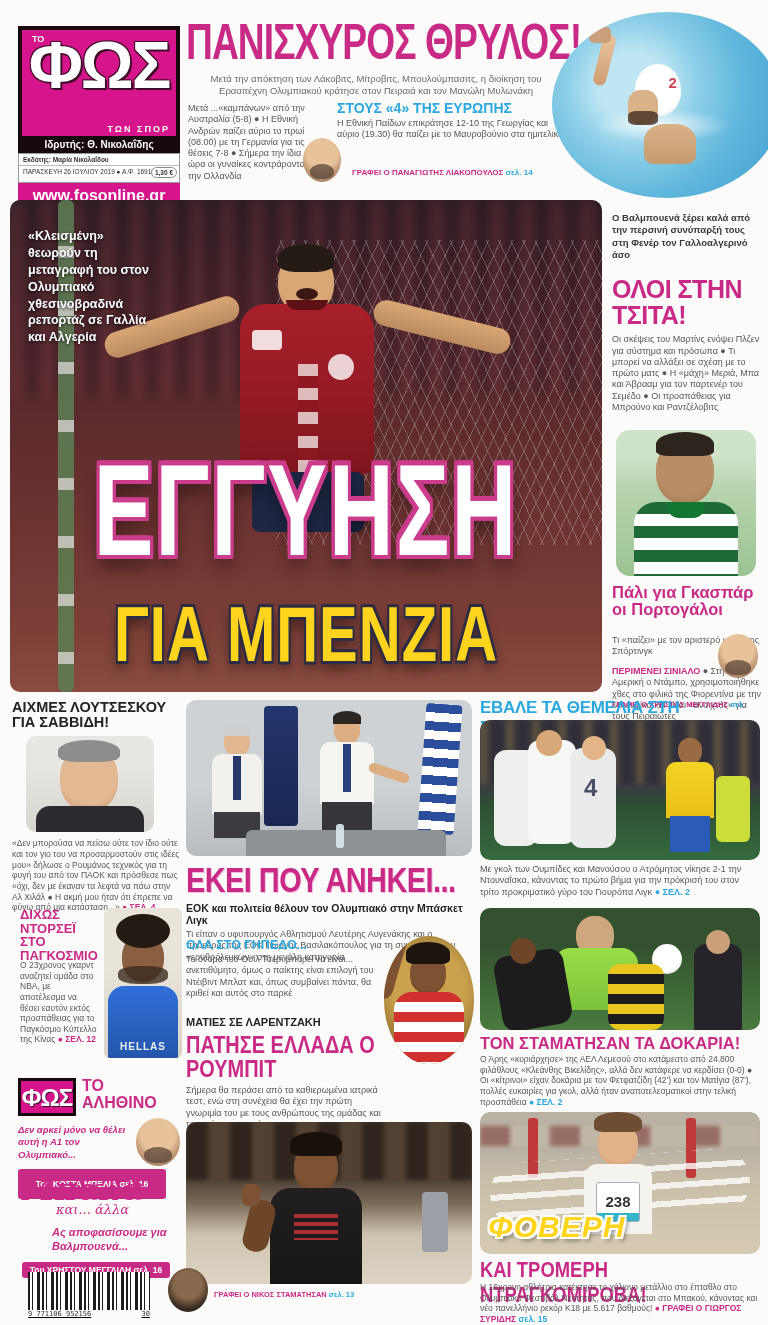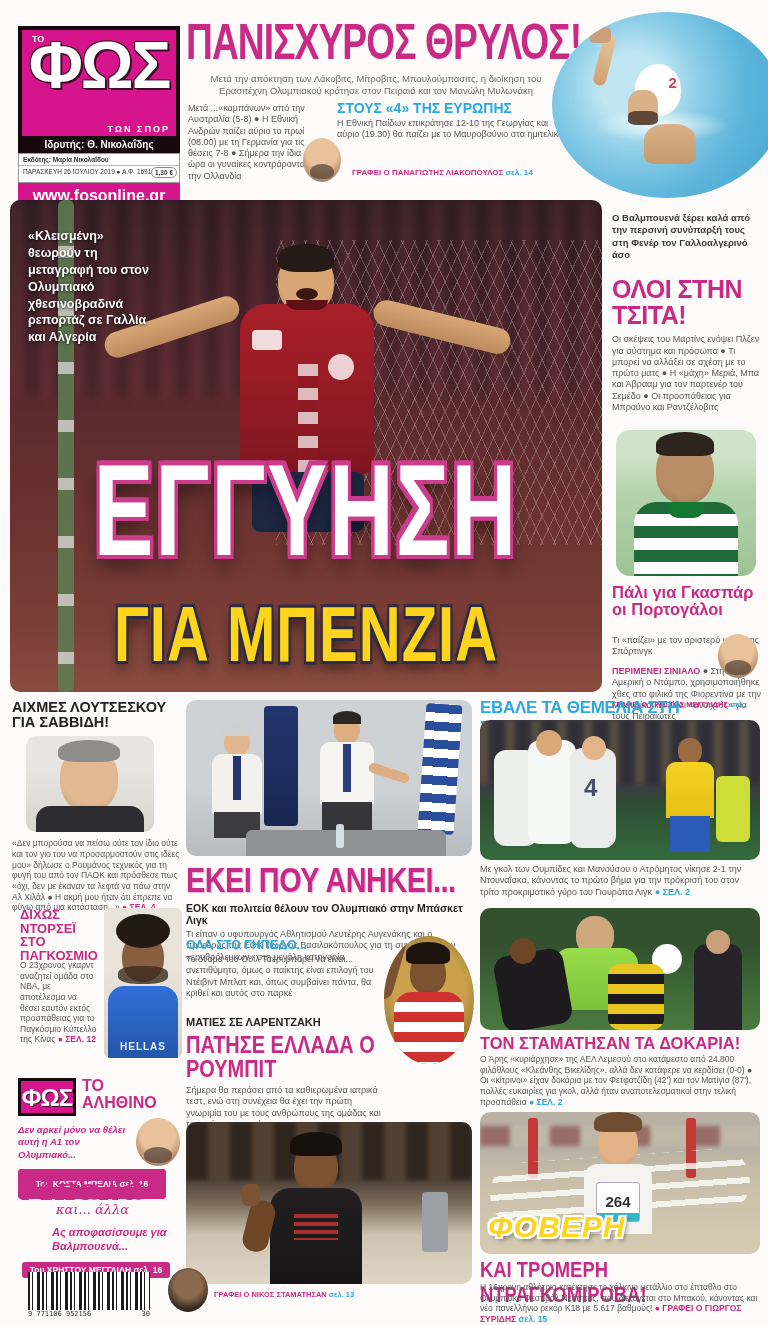--- a/index.html
+++ b/index.html
@@ -170,21 +170,21 @@
     <div class="credit-bar" style="margin-top:8px;width:148px;font-size:8.5px;padding:10px 0;">Του ΚΩΣΤΑ ΜΠΕΛΙΑ σελ. 16</div>
   </div>
 
   <div class="abs" style="left:22px;top:1178px;width:158px;">
     <div class="mag" style="font-family:'DejaVu Serif','Liberation Serif',serif;font-style:italic;font-size:30px;font-weight:bold;line-height:.8;">Μπάλα</div>
     <div class="mag" style="font-family:'DejaVu Serif','Liberation Serif',serif;font-style:italic;font-size:13px;margin-left:34px;">και... άλλα</div>
     <div style="margin-top:8px;width:120px;color:var(--magenta);font-size:11px;font-style:italic;font-weight:bold;line-height:1.3;margin-left:30px;">Ας αποφασίσουμε για Βαλμπουενά...</div>
     <div class="credit-bar" style="margin-top:8px;width:148px;font-size:8.5px;padding:3px 0;">Του ΧΡΗΣΤΟΥ ΜΕΓΓΛΙΔΗ σελ. 16</div>
   </div>
 
-  <div class="abs" style="left:28px;top:1272px;width:122px;height:50px;">
+  <div class="abs" style="left:28px;top:1272px;width:122px;height:50px;text-decoration:underline;">
     <div style="width:100%;height:38px;background:repeating-linear-gradient(90deg,#1c1c1c 0 2px,#fff 2px 4px,#1c1c1c 4px 5px,#fff 5px 9px,#1c1c1c 9px 12px,#fff 12px 14px);"></div>
     <div style="display:flex;justify-content:space-between;font-size:7px;color:#333;font-family:'DejaVu Sans Mono','Liberation Mono',monospace;">
       <span>9 771106 952156</span>
       <span>30</span>
     </div>
   </div>
 
   <div class="abs ph" style="left:186px;top:700px;width:286px;height:156px;background:linear-gradient(180deg,#cfd2d4 0 55%,#b9bcbe 100%);">
     <div class="abs" style="left:78px;top:6px;width:34px;height:120px;background:linear-gradient(#23356e,#1a2752);border-radius:4px;"></div>
     <div class="abs" style="right:14px;top:4px;width:36px;height:130px;background:repeating-linear-gradient(180deg,#2a4d9c 0 9px,#fff 9px 18px);border-radius:4px;transform:rotate(4deg);"></div>
@@ -287,21 +287,21 @@
     <div class="abs" style="left:0;top:14px;width:100%;height:20px;background:repeating-linear-gradient(90deg,rgba(120,40,40,.5) 0 30px,rgba(200,190,170,.5) 30px 70px);filter:blur(2px);"></div>
     <div class="abs" style="left:48px;top:6px;width:10px;height:60px;background:#c03a3a;border-radius:3px;"></div>
     <div class="abs" style="left:206px;top:6px;width:10px;height:60px;background:#c03a3a;border-radius:3px;"></div>
     <div class="abs" style="left:10px;top:44px;width:260px;height:64px;background:linear-gradient(100deg,#2a5bb8 0 30%,#3identity66c9 0),linear-gradient(100deg,#2a5bb8 0 100%);border-radius:30px;transform:rotate(-4deg);opacity:.92;">
       <div class="abs" style="left:0;top:0;width:100%;height:100%;background:repeating-linear-gradient(180deg,transparent 0 12px,rgba(255,255,255,.85) 12px 18px);border-radius:30px;"></div>
     </div>
     <div class="abs" style="left:118px;top:10px;width:40px;height:44px;background:radial-gradient(circle at 50% 45%,#e3b286 0 60%,#c6946a 100%);border-radius:46%;"></div>
     <div class="abs" style="left:114px;top:0;width:48px;height:20px;background:#6d4e33;border-radius:50% 50% 20% 20%;"></div>
     <div class="abs" style="left:104px;top:52px;width:68px;height:70px;background:#f4f3f0;border-radius:14px 14px 0 0;">
       <div class="abs" style="left:12px;top:18px;width:44px;height:40px;background:#fff;border:1px solid #aab;border-radius:3px;text-align:center;">
-        <div style="margin-top:10px;font-size:15px;font-weight:bold;color:#333;">264</div>
+        <div style="margin-top:10px;font-size:15px;font-weight:bold;color:#333;">238</div>
         <div style="position:absolute;left:0;bottom:0;width:100%;height:8px;background:#35b5c9;"></div>
       </div>
     </div>
     <div class="abs" style="left:8px;bottom:10px;font-size:30px;font-weight:bold;font-style:italic;color:var(--yellow);letter-spacing:1px;text-shadow:-2px -2px 0 #fff,2px -2px 0 #fff,-2px 2px 0 #fff,2px 2px 0 #fff,3px 4px 4px rgba(0,0,0,.4);">ΦΟΒΕΡΗ</div>
   </div>
   <div class="abs cond mag" style="left:480px;top:1258px;font-size:19px;font-weight:bold;transform:scale(.97,1.12);">ΚΑΙ ΤΡΟΜΕΡΗ ΝΤΡΑΓΚΟΜΙΡΟΒΑ!</div>
   <div class="abs body-txt" style="left:480px;top:1282px;width:278px;font-size:8.5px;">
     <span>Η 16χρονη αθλήτρια κατέκτησε το χάλκινο μετάλλιο στο έπταθλο στο Ολυμπιακό Φεστιβάλ Νεότητας, που διεξάγεται στο Μπακού, κάνοντας και νέο πανελλήνιο ρεκόρ Κ18 με 5.617 βαθμούς!</span>
     <span class="pageref-m">● ΓΡΑΦΕΙ Ο ΓΙΩΡΓΟΣ ΣΥΡΙΔΗΣ</span>
     <span class="pageref">σελ. 15</span>

